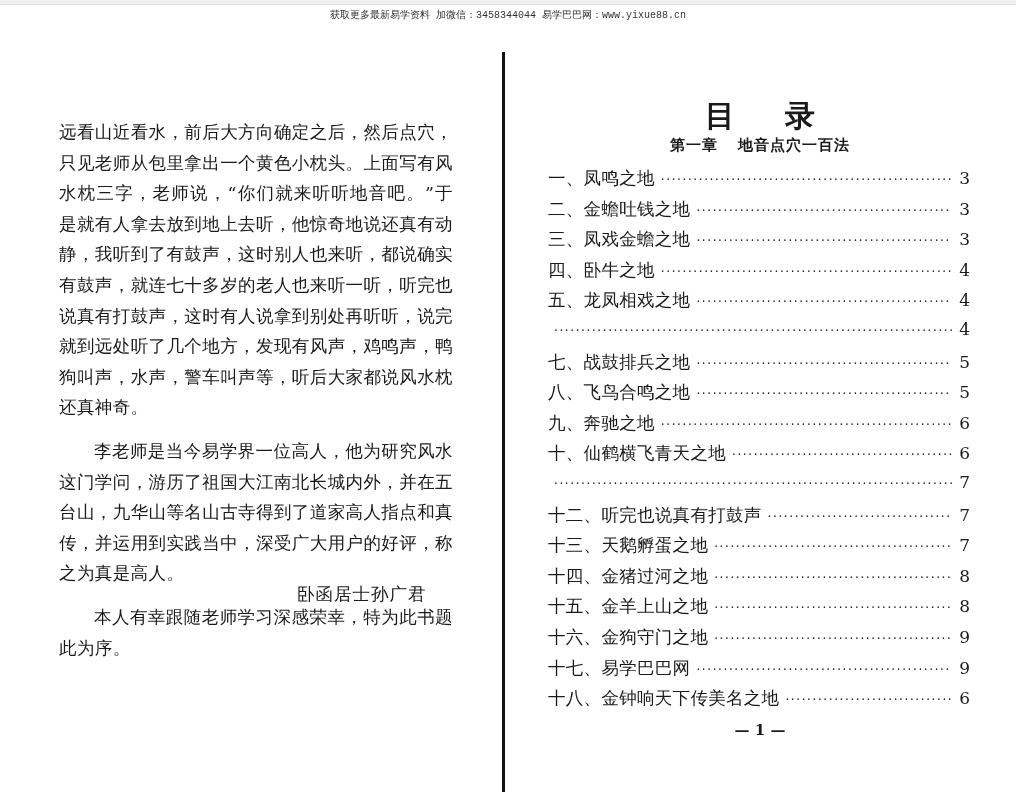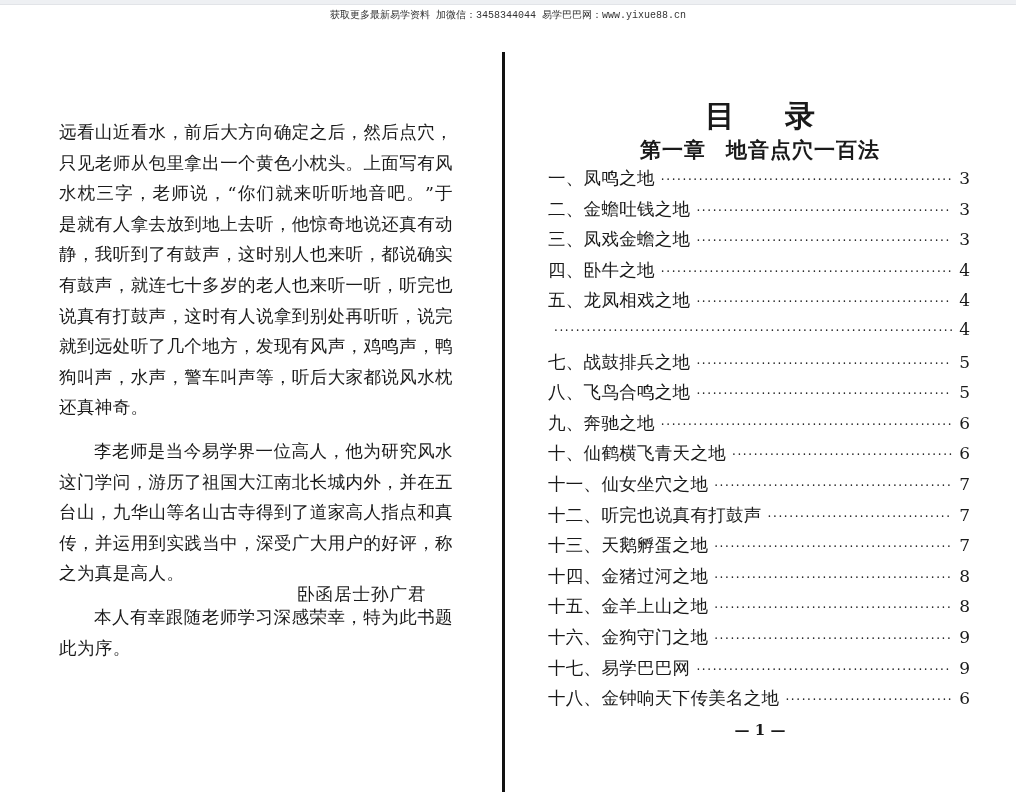--- a/index.html
+++ b/index.html
@@ -35,21 +35,21 @@
     position: absolute; left: 297px; top: 582px;
     font-size: 17.5px; letter-spacing: 1px;
   }
   
   .toc-title {
     position: absolute; left: 540px; top: 96px; width: 440px; text-align: center;
     font-size: 30px; font-weight: bold; letter-spacing: 50px; text-indent: 50px;
   }
   .toc-chapter {
     position: absolute; left: 540px; top: 136px; width: 440px; text-align: center;
-    font-size: 21px; font-weight: bold; letter-spacing: 1px;
+    font-size: 15px; font-weight: bold; letter-spacing: 1px;
   }
   .toc-chapter .gap { display: inline-block; width: 20px; }
   .toc-list {
     position: absolute; left: 548px; top: 166px; width: 422px;
     margin: 0; padding: 0; list-style: none;
   }
   .toc-item {
     display: flex; align-items: baseline; height: 30.6px;
     font-size: 17.5px; white-space: nowrap;
   }
@@ -131,21 +131,20 @@
       <span class="toc-label">九、奔驰之地</span>
       <span class="toc-dots"></span>
       <span class="toc-page">6</span>
     </li>
   <li class="toc-item">
       <span class="toc-label">十、仙鹤横飞青天之地</span>
       <span class="toc-dots"></span>
       <span class="toc-page">6</span>
     </li>
   <li class="toc-item">
-      <span class="toc-label">十一、仙女坐穴之地</span>
       <span class="toc-dots"></span>
       <span class="toc-page">7</span>
     </li>
   <li class="toc-item">
       <span class="toc-label">十二、听完也说真有打鼓声</span>
       <span class="toc-dots"></span>
       <span class="toc-page">7</span>
     </li>
   <li class="toc-item">
       <span class="toc-label">十三、天鹅孵蛋之地</span>

